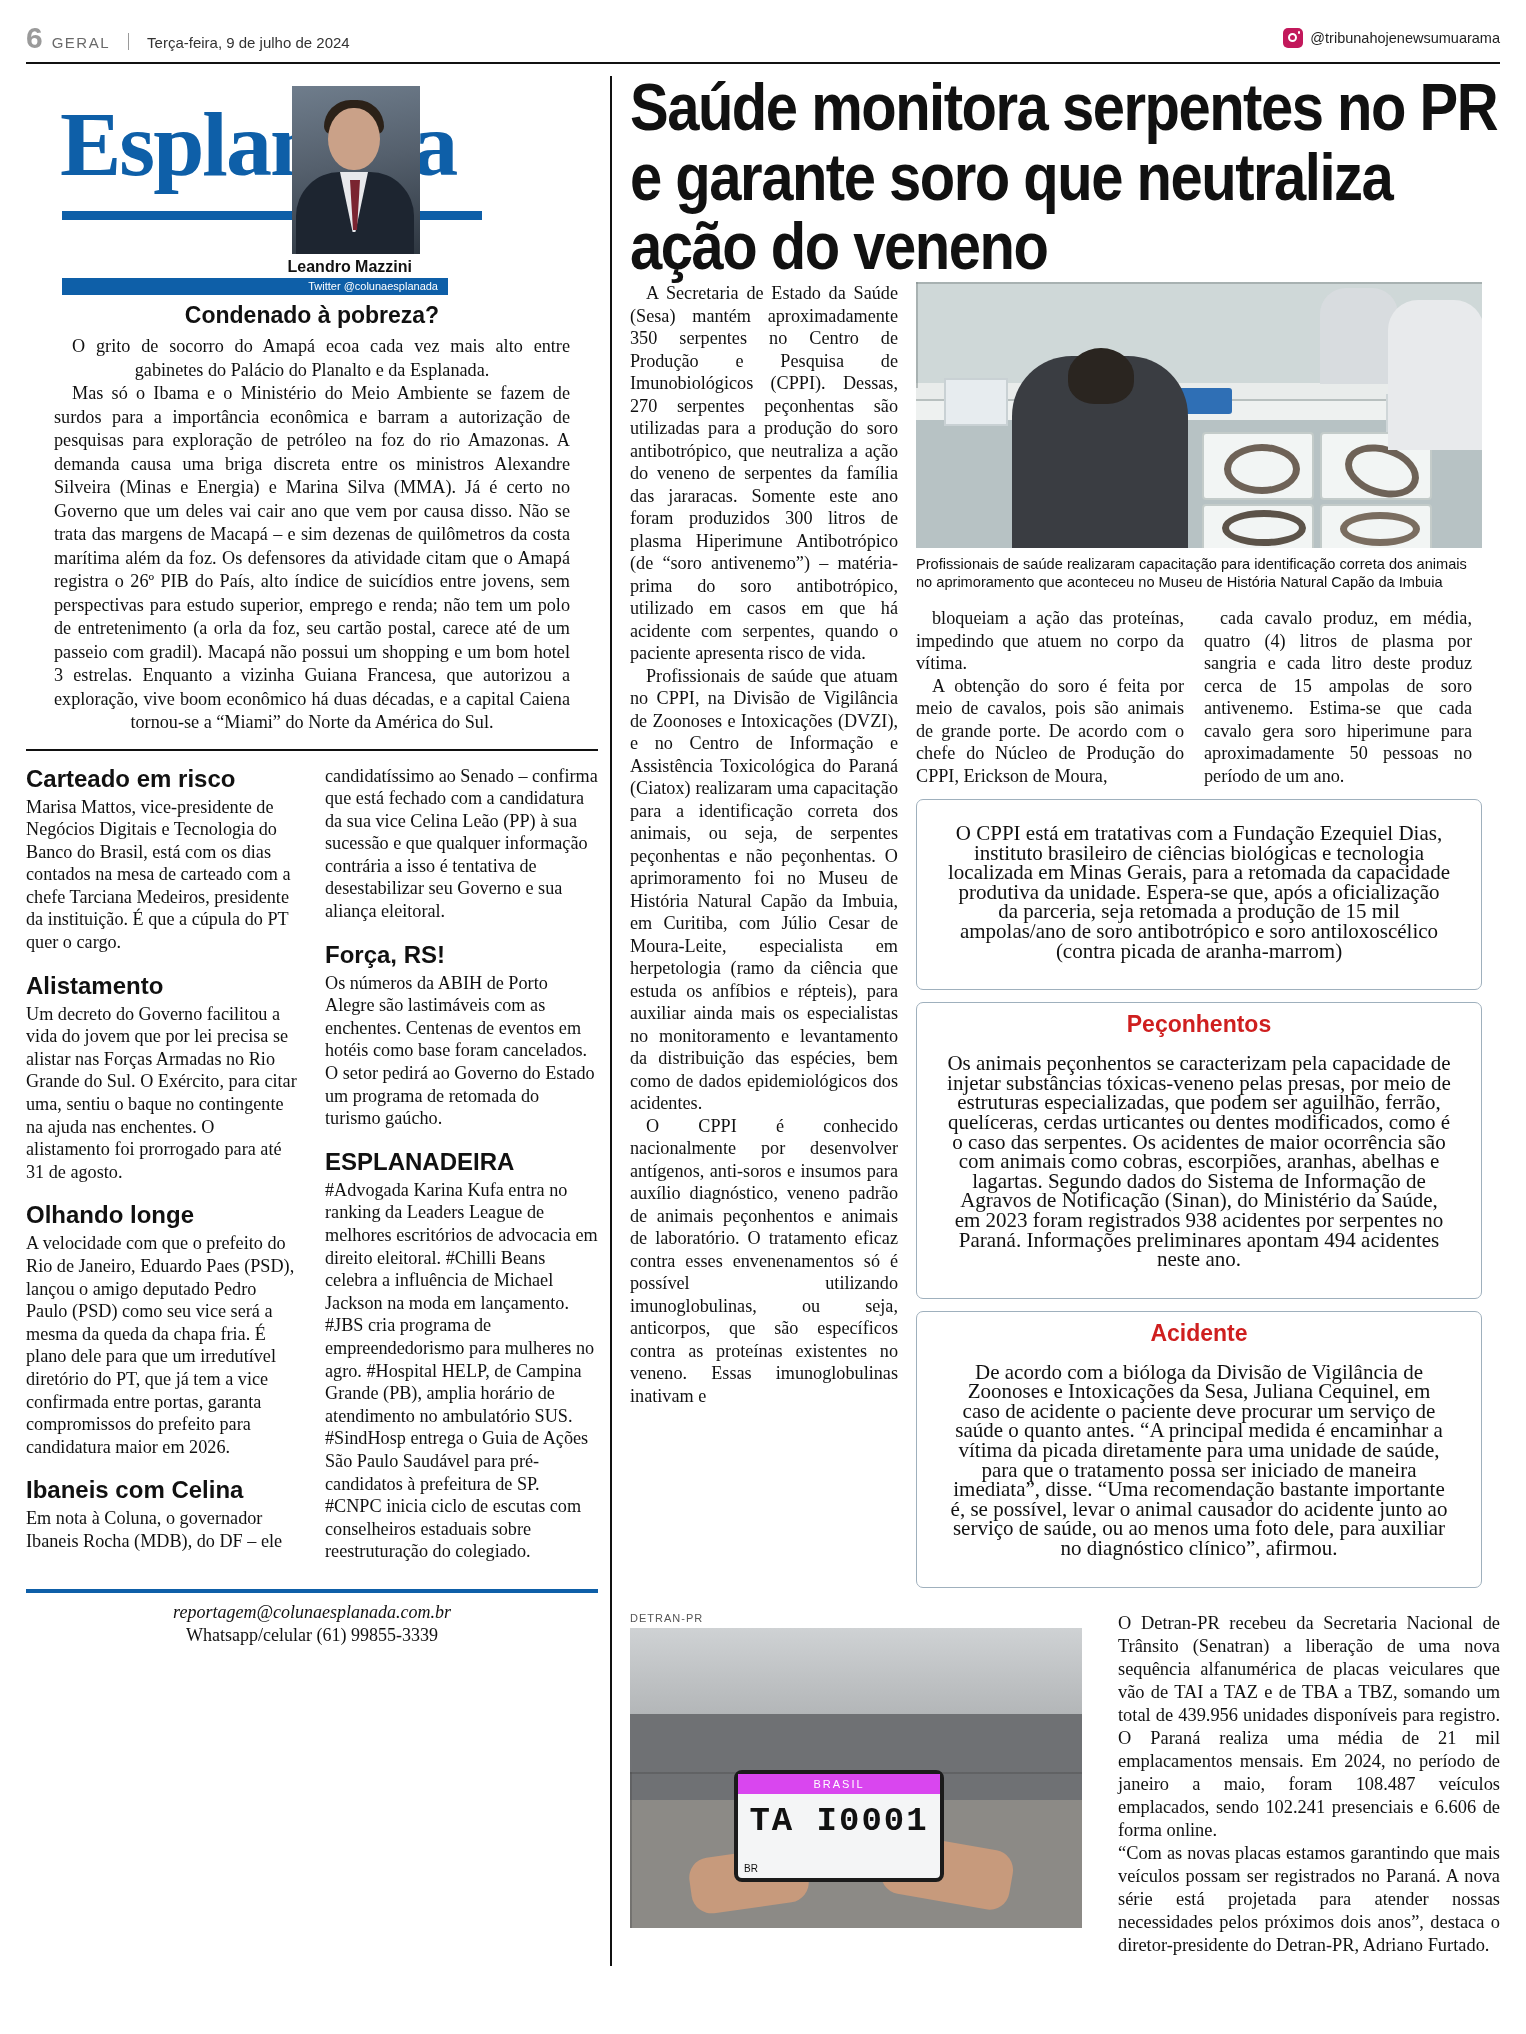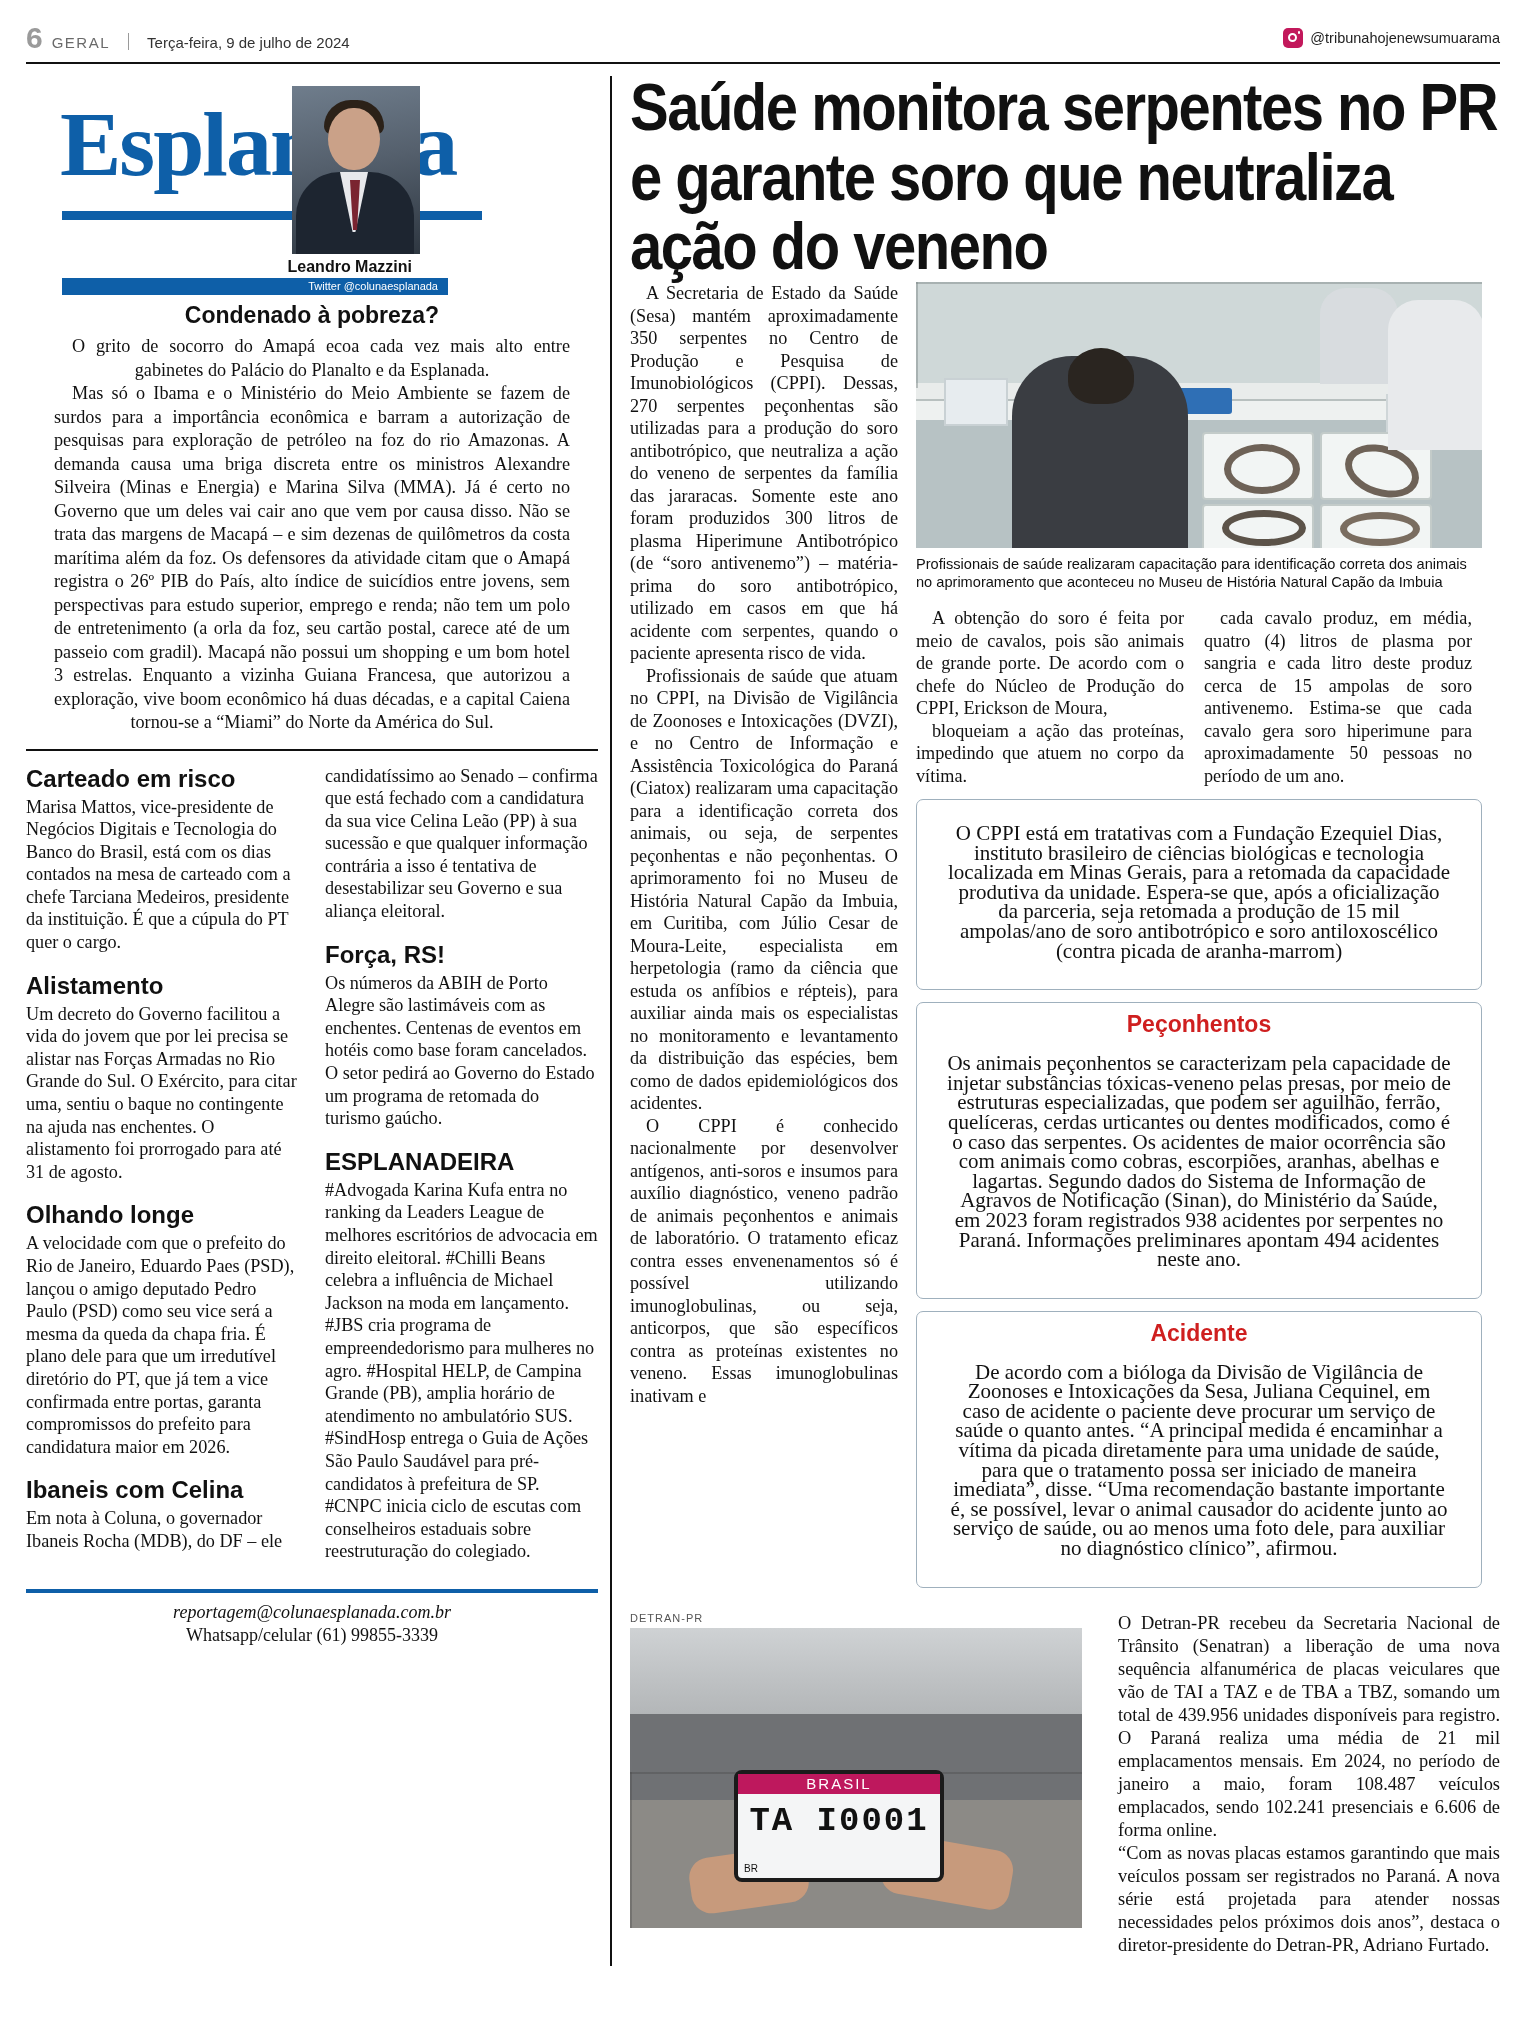--- a/index.html
+++ b/index.html
@@ -234,22 +234,22 @@
     background:linear-gradient(to bottom,#cfd2d4,#a8abad);
   }
   .bphoto .bumper {
     position:absolute; left:0; top:86px; width:452px; height:86px; background:#6f7174;
   }
   .bphoto .plate {
     position:absolute; left:104px; top:142px; width:202px; height:104px;
     background:#f4f5f6; border:4px solid #1b1b1b; border-radius:8px;
   }
   .bphoto .plate .brasil {
-    position:absolute; left:0; right:0; top:0; height:20px; background:#be185d;
-    color:#fff; font-family:"Liberation Sans", sans-serif; font-size:15px;
+    position:absolute; left:0; right:0; top:0; height:20px; background:#d946ef;
+    color:#fff; font-family:"Liberation Sans", sans-serif; font-size:11px;
     text-align:center; line-height:20px; letter-spacing:2px;
   }
   .bphoto .plate .pnum {
     position:absolute; left:0; right:0; top:28px;
     text-align:center; font-family:Liberation Mono, monospace;
     font-size:34px; font-weight:bold; letter-spacing:2px; color:#111;
   }
   .bphoto .plate .br {
     position:absolute; left:6px; bottom:4px; font-family:"Liberation Sans", sans-serif;
     font-size:10px; color:#111;
@@ -386,22 +386,22 @@
           <div class="person p2"></div>
           <div class="person p1"></div>
           <div class="p1head"></div>
 
         </div>
         <div class="photo-cap">Profissionais de saúde realizaram capacitação para identificação correta dos animais no aprimoramento que aconteceu no Museu de História Natural Capão da Imbuia</div>
 
         <div class="right-mid">
           <div class="rmid-col">
             <div class="rbody">
+              <p>bloqueiam a ação das proteínas, impedindo que atuem no corpo da vítima.</p>
               <p>A obtenção do soro é feita por meio de cavalos, pois são animais de grande porte. De acordo com o chefe do Núcleo de Produção do CPPI, Erickson de Moura,</p>
-              <p>bloqueiam a ação das proteínas, impedindo que atuem no corpo da vítima.</p>
             </div>
           </div>
           <div class="rmid-col">
             <div class="rbody">
               <p>cada cavalo produz, em média, quatro (4) litros de plasma por sangria e cada litro deste produz cerca de 15 ampolas de soro antivenemo. Estima-se que cada cavalo gera soro hiperimune para aproximadamente 50 pessoas no período de um ano.</p>
             </div>
           </div>
         </div>
 
         <div style="margin-top:12px;">

